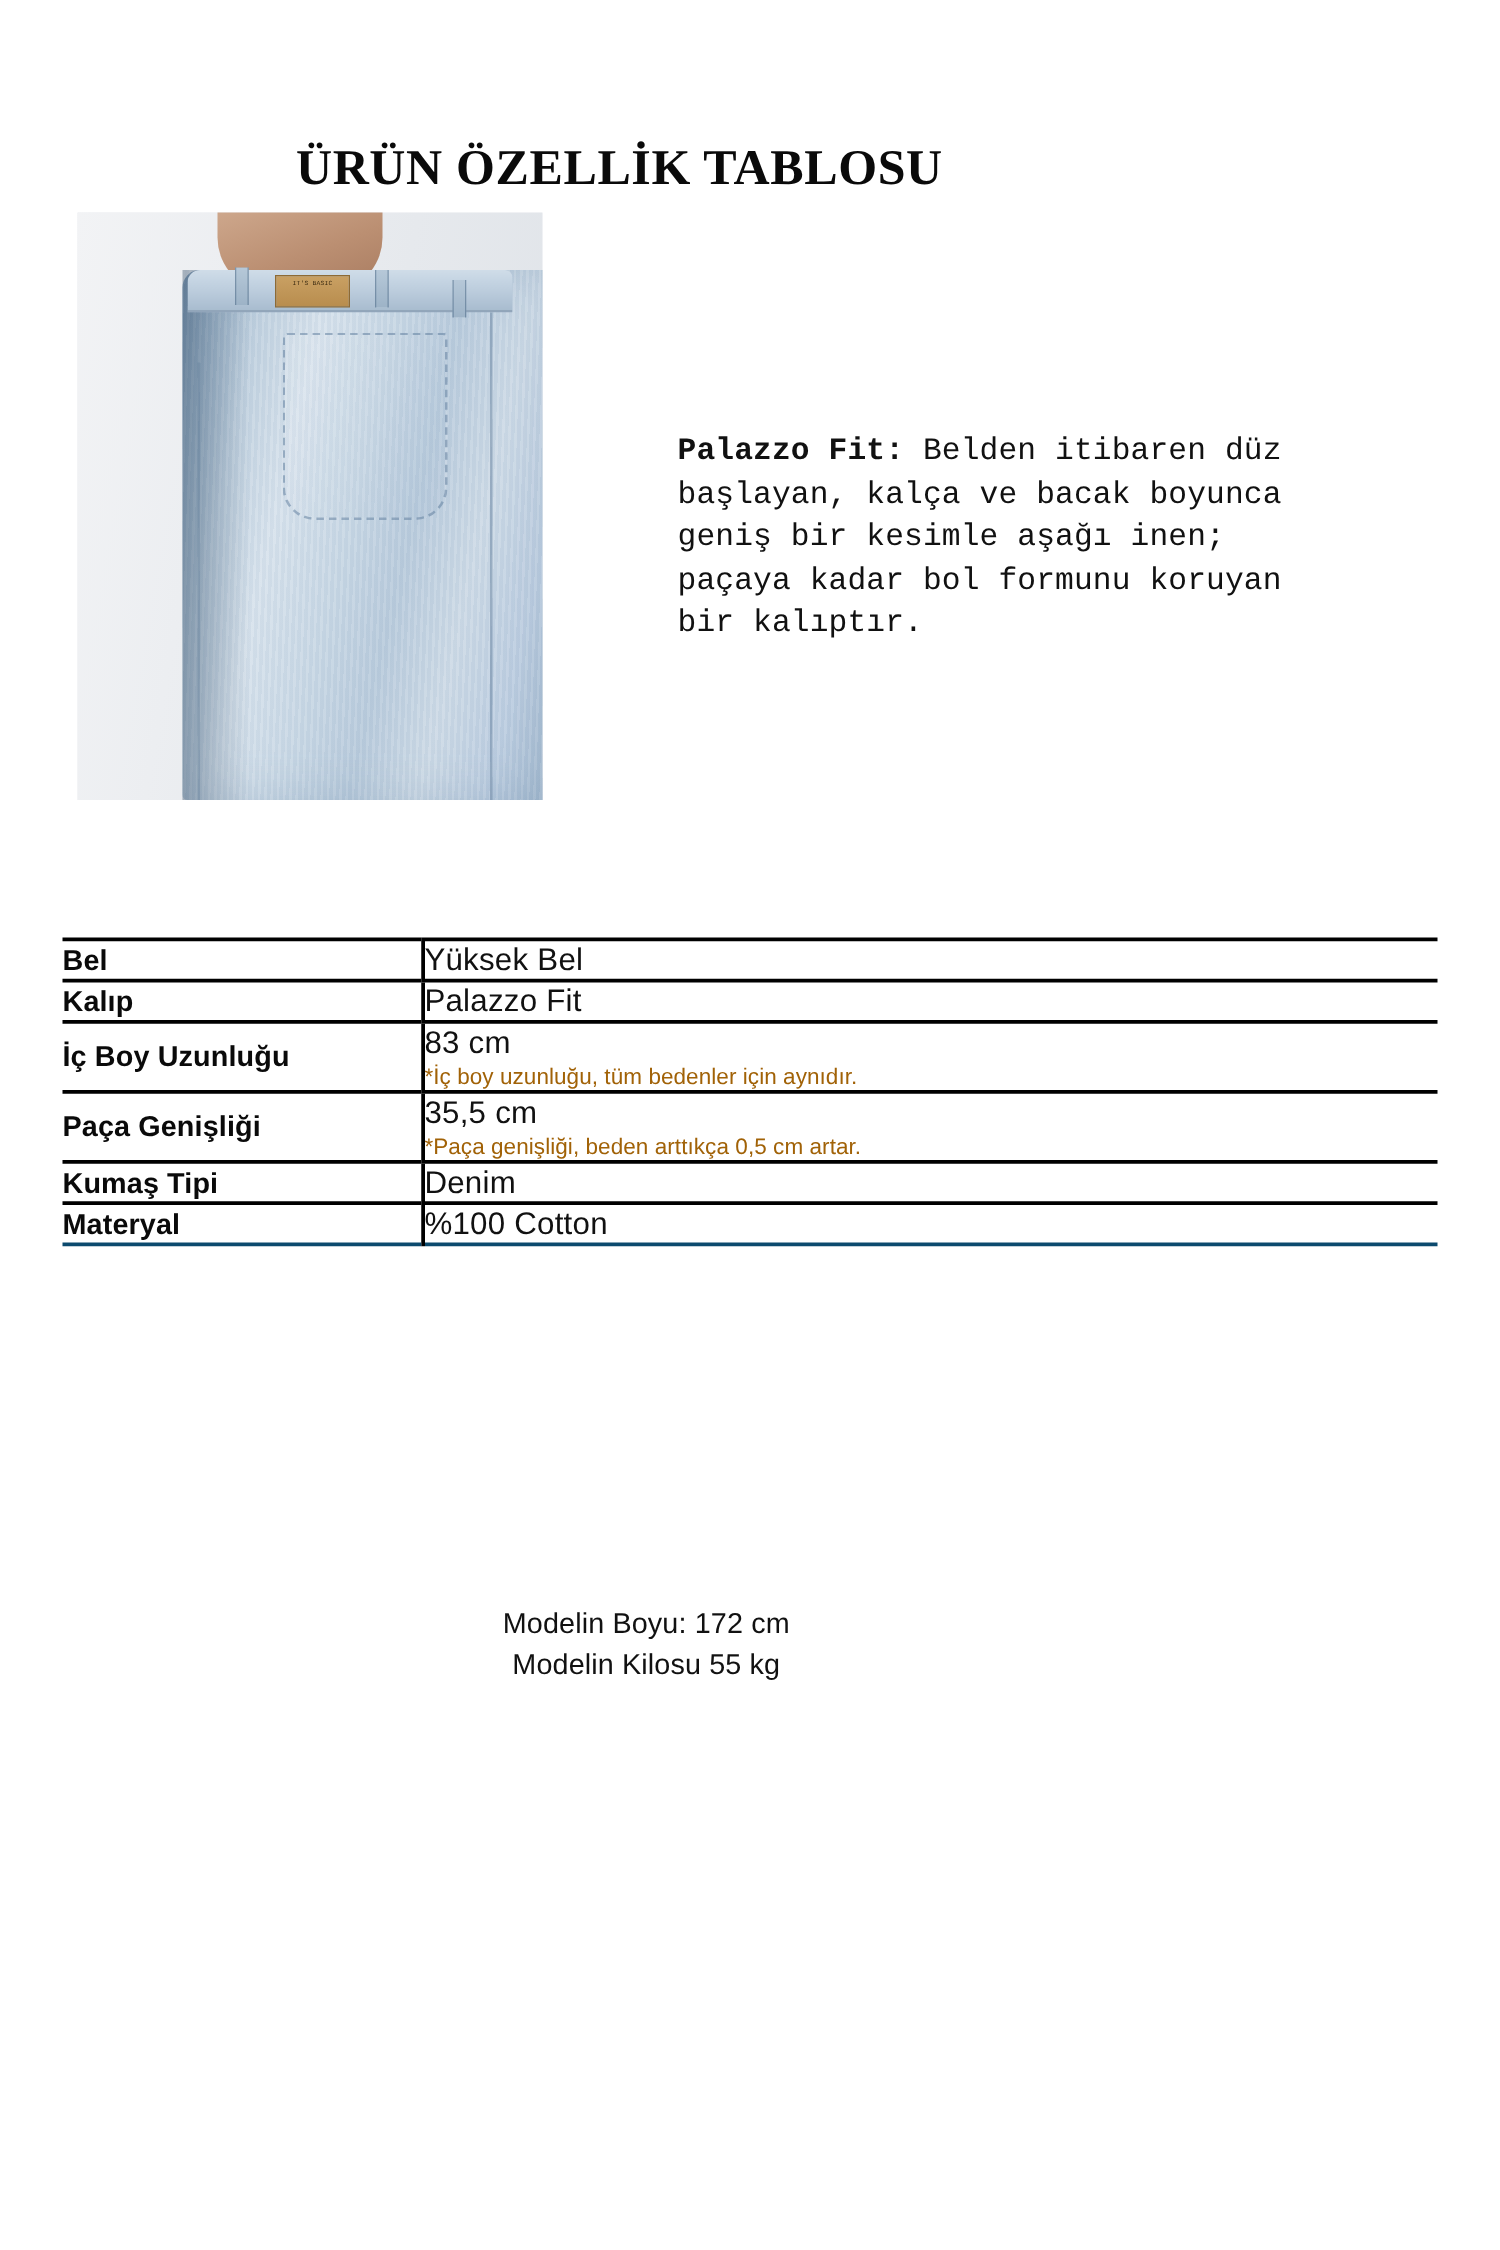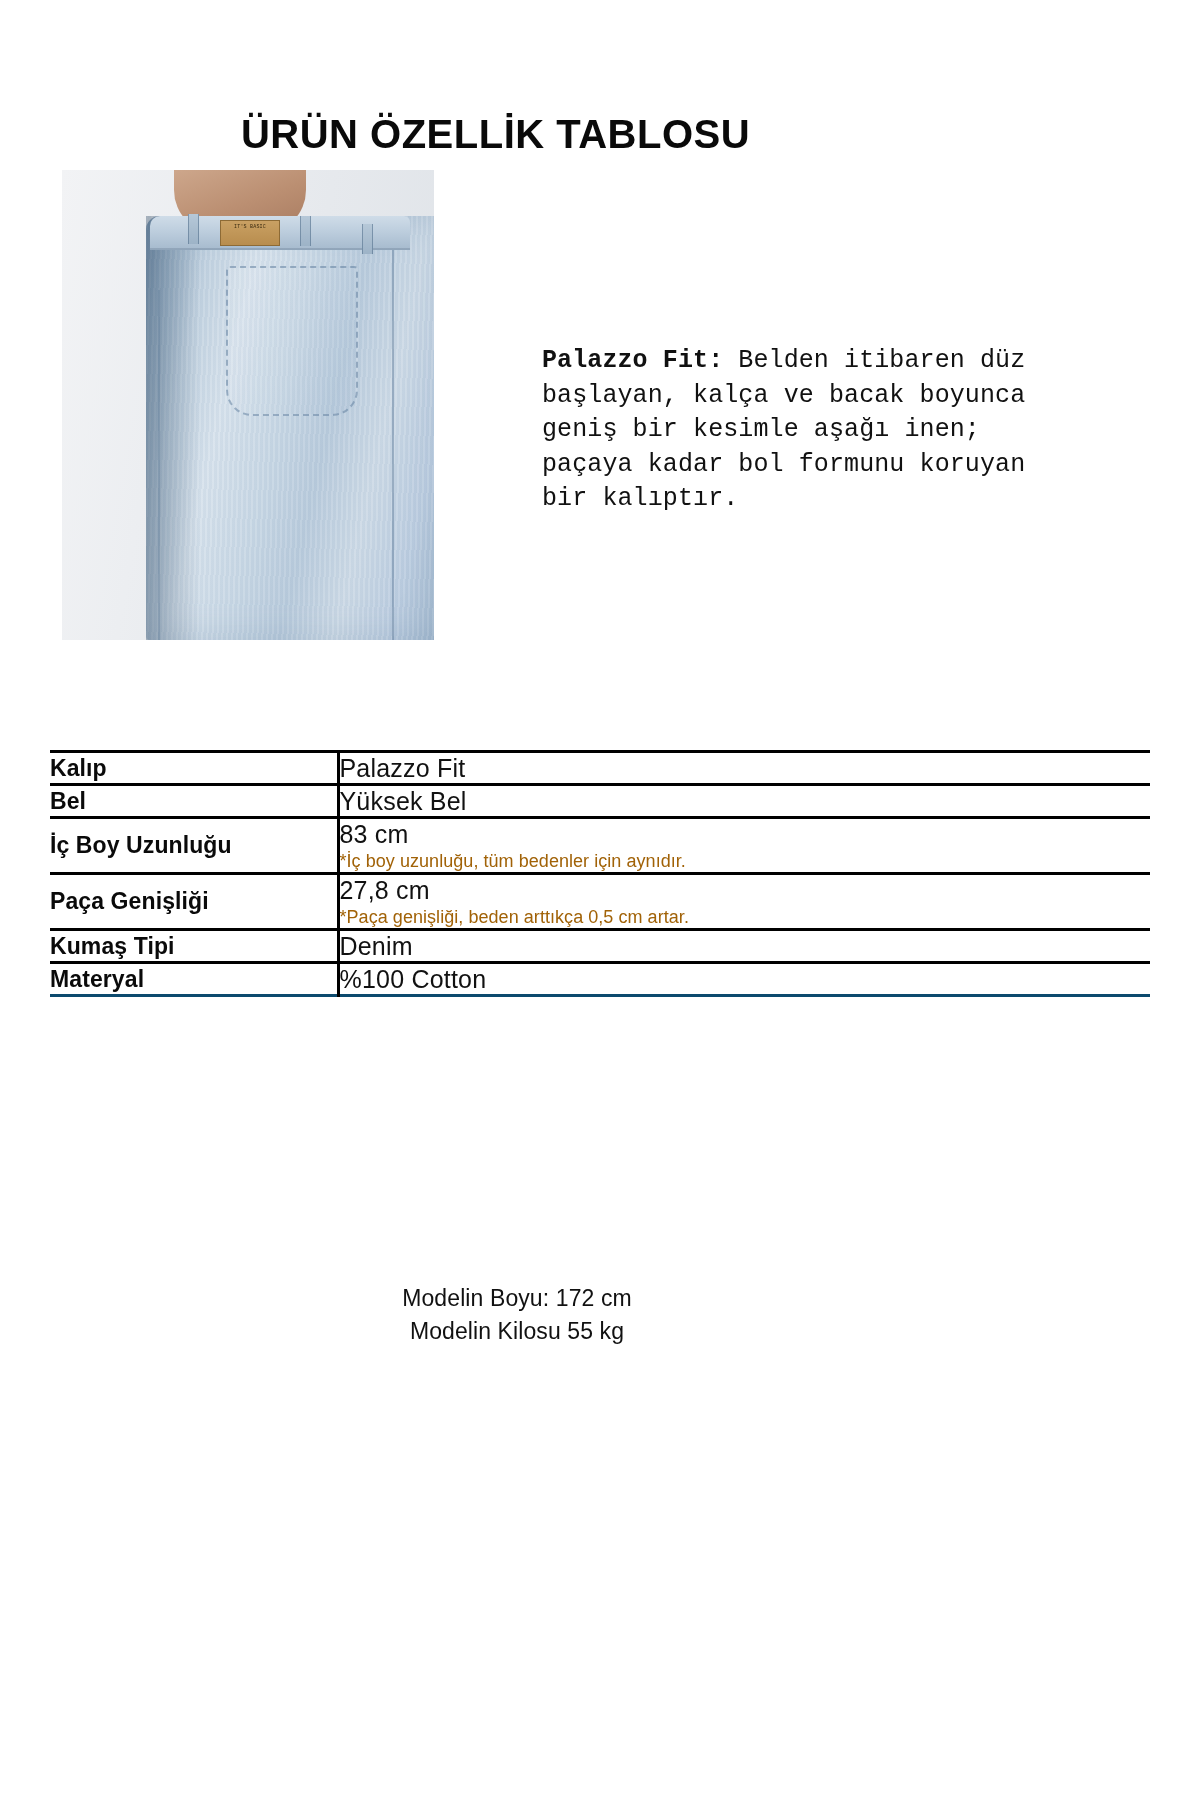--- a/index.html
+++ b/index.html
@@ -29,20 +29,21 @@
     position: absolute;
     top: 112px;
     left: 0;
     width: 991px;
     text-align: center;
     font-size: 40px;
     font-weight: bold;
     letter-spacing: 0.5px;
     color: #0a0a0a;
     line-height: 1.1;
+    font-family: Liberation Serif, serif;
   }
 
   
   .hero {
     position: absolute;
     top: 170px;
     left: 62px;
     width: 1080px;
     height: 480px;
     font-family: Liberation Mono, monospace;
@@ -281,42 +282,42 @@
 
     <div class="hero-text">
       <b>Palazzo Fit:</b><span> Belden itibaren düz başlayan, kalça ve bacak boyunca geniş bir kesimle aşağı inen; paçaya kadar bol formunu koruyan bir kalıptır.</span>
     </div>
 
   </div>
 
   <table class="spec-table">
     <tbody>
       <tr class="spec-row">
+        <td class="cell-label">Bel</td>
+        <td class="cell-value">
+          <div class="value-main">Yüksek Bel</div>
+        </td>
+      </tr>
+      <tr class="spec-row">
         <td class="cell-label">Kalıp</td>
         <td class="cell-value">
           <div class="value-main">Palazzo Fit</div>
-        </td>
-      </tr>
-      <tr class="spec-row">
-        <td class="cell-label">Bel</td>
-        <td class="cell-value">
-          <div class="value-main">Yüksek Bel</div>
         </td>
       </tr>
       <tr class="spec-row">
         <td class="cell-label">İç Boy Uzunluğu</td>
         <td class="cell-value">
           <div class="value-main">83 cm</div>
           <div class="value-note">*İç boy uzunluğu, tüm bedenler için aynıdır.</div>
         </td>
       </tr>
       <tr class="spec-row">
         <td class="cell-label">Paça Genişliği</td>
         <td class="cell-value">
-          <div class="value-main">27,8 cm</div>
+          <div class="value-main">35,5 cm</div>
           <div class="value-note">*Paça genişliği, beden arttıkça 0,5 cm artar.</div>
         </td>
       </tr>
       <tr class="spec-row">
         <td class="cell-label">Kumaş Tipi</td>
         <td class="cell-value">
           <div class="value-main">Denim</div>
         </td>
       </tr>
       <tr class="spec-row last">

